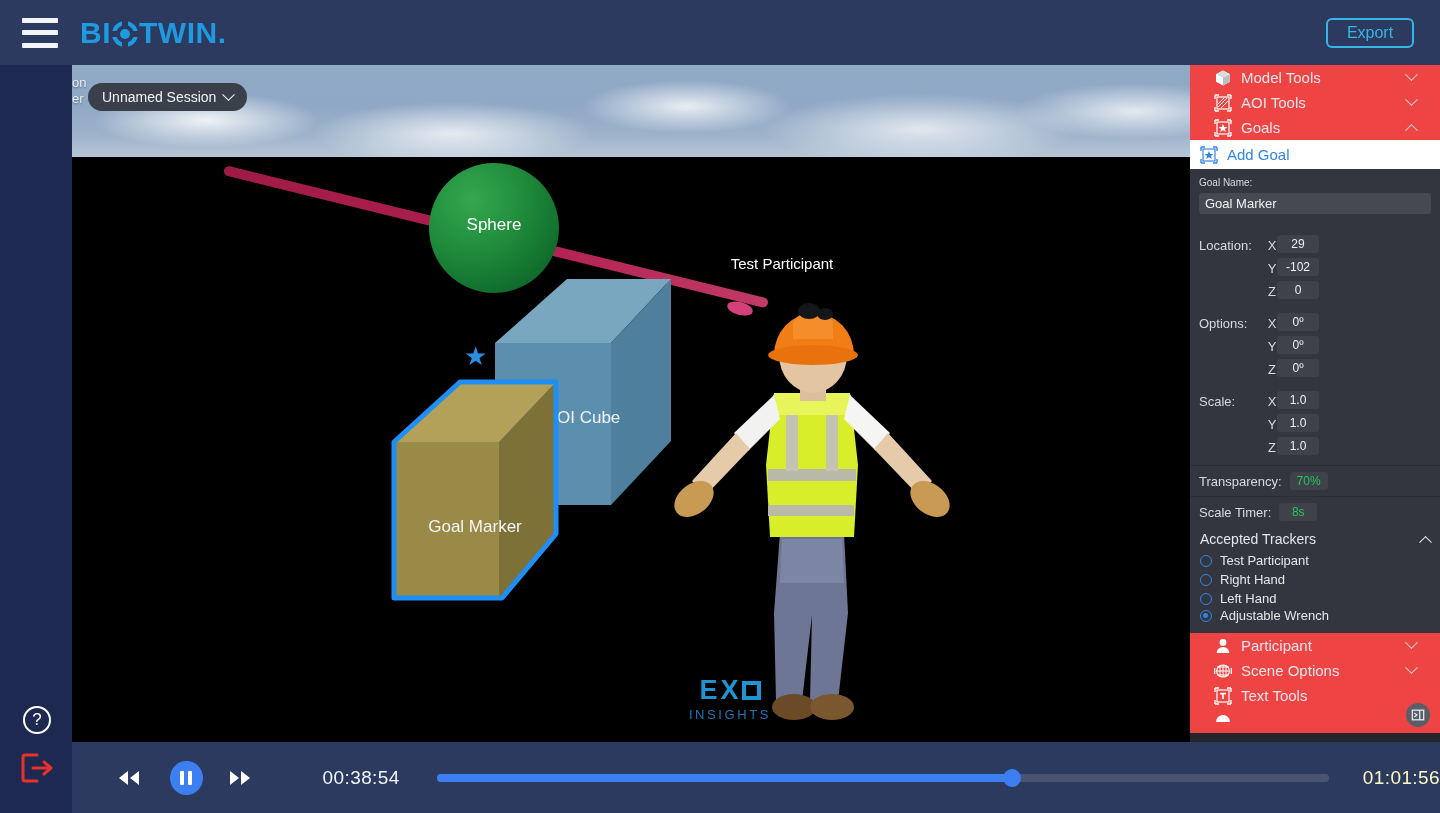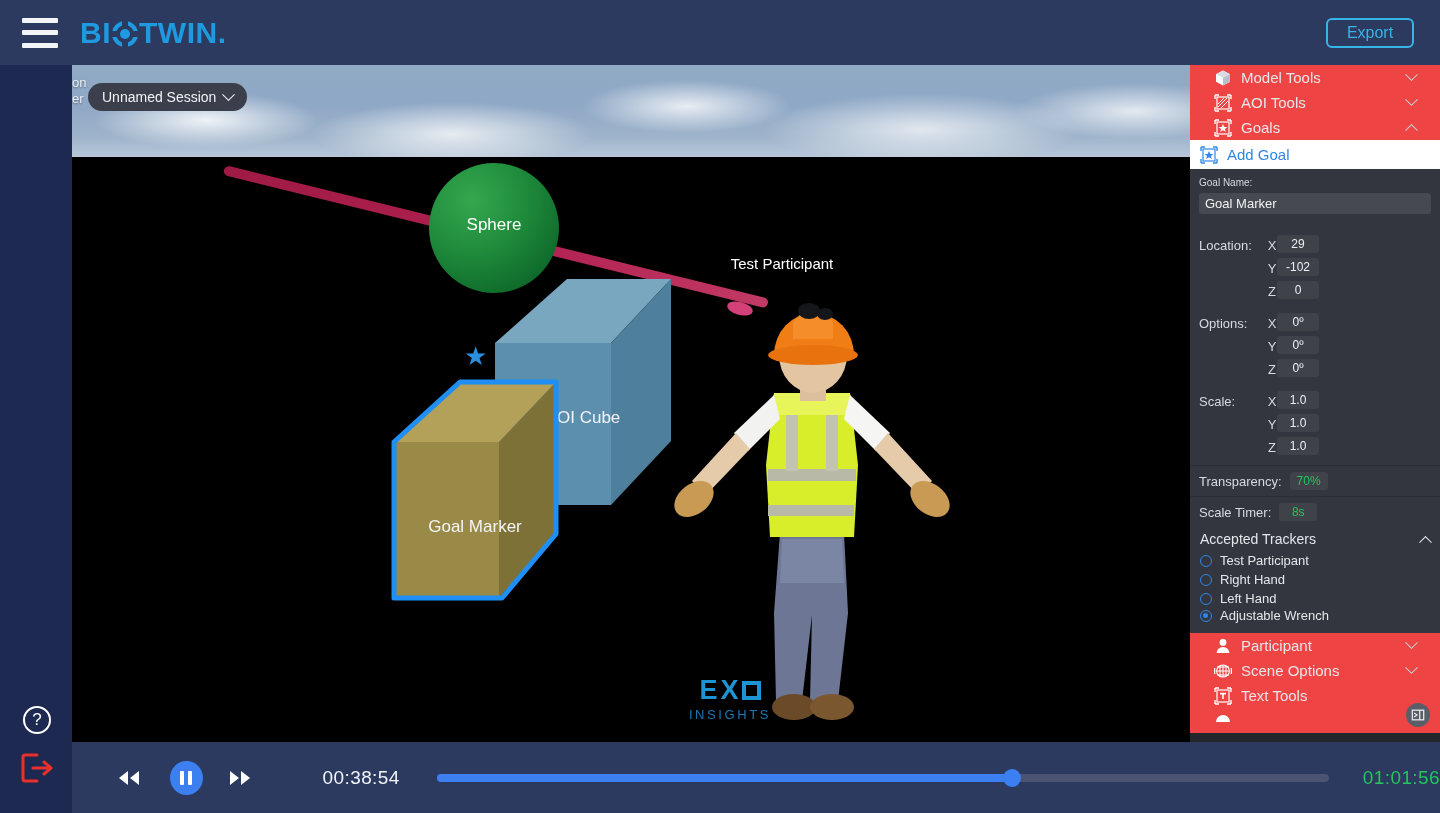--- a/index.html
+++ b/index.html
@@ -292,21 +292,21 @@
   #cur-time { margin-left: 68px; color: #f1f4f9; font-size: 19px; letter-spacing: .4px; }
   #track-wrap {
     margin-left: 37px; position: relative; width: 932px; height: 8px;
     background: #4a5472; border-radius: 4px; cursor: pointer;
   }
   #track-fill { position: absolute; left: 0; top: 0; height: 8px; background: #3b7ff0; border-radius: 4px; }
   #track-handle {
     position: absolute; top: -5px; width: 18px; height: 18px; border-radius: 50%;
     background: #3b7ff0; margin-left: -9px; cursor: grab;
   }
-  #total-time { margin-left: 34px; color: #22c55e; font-size: 19px; letter-spacing: .4px; }
+  #total-time { margin-left: 34px; color: #fef9c3; font-size: 19px; letter-spacing: .4px; }
 </style>
 </head>
 <body>
 
 <div id="app">
 
   <div id="topbar">
     <div id="hamburger">
       <span></span>
       <span></span>

